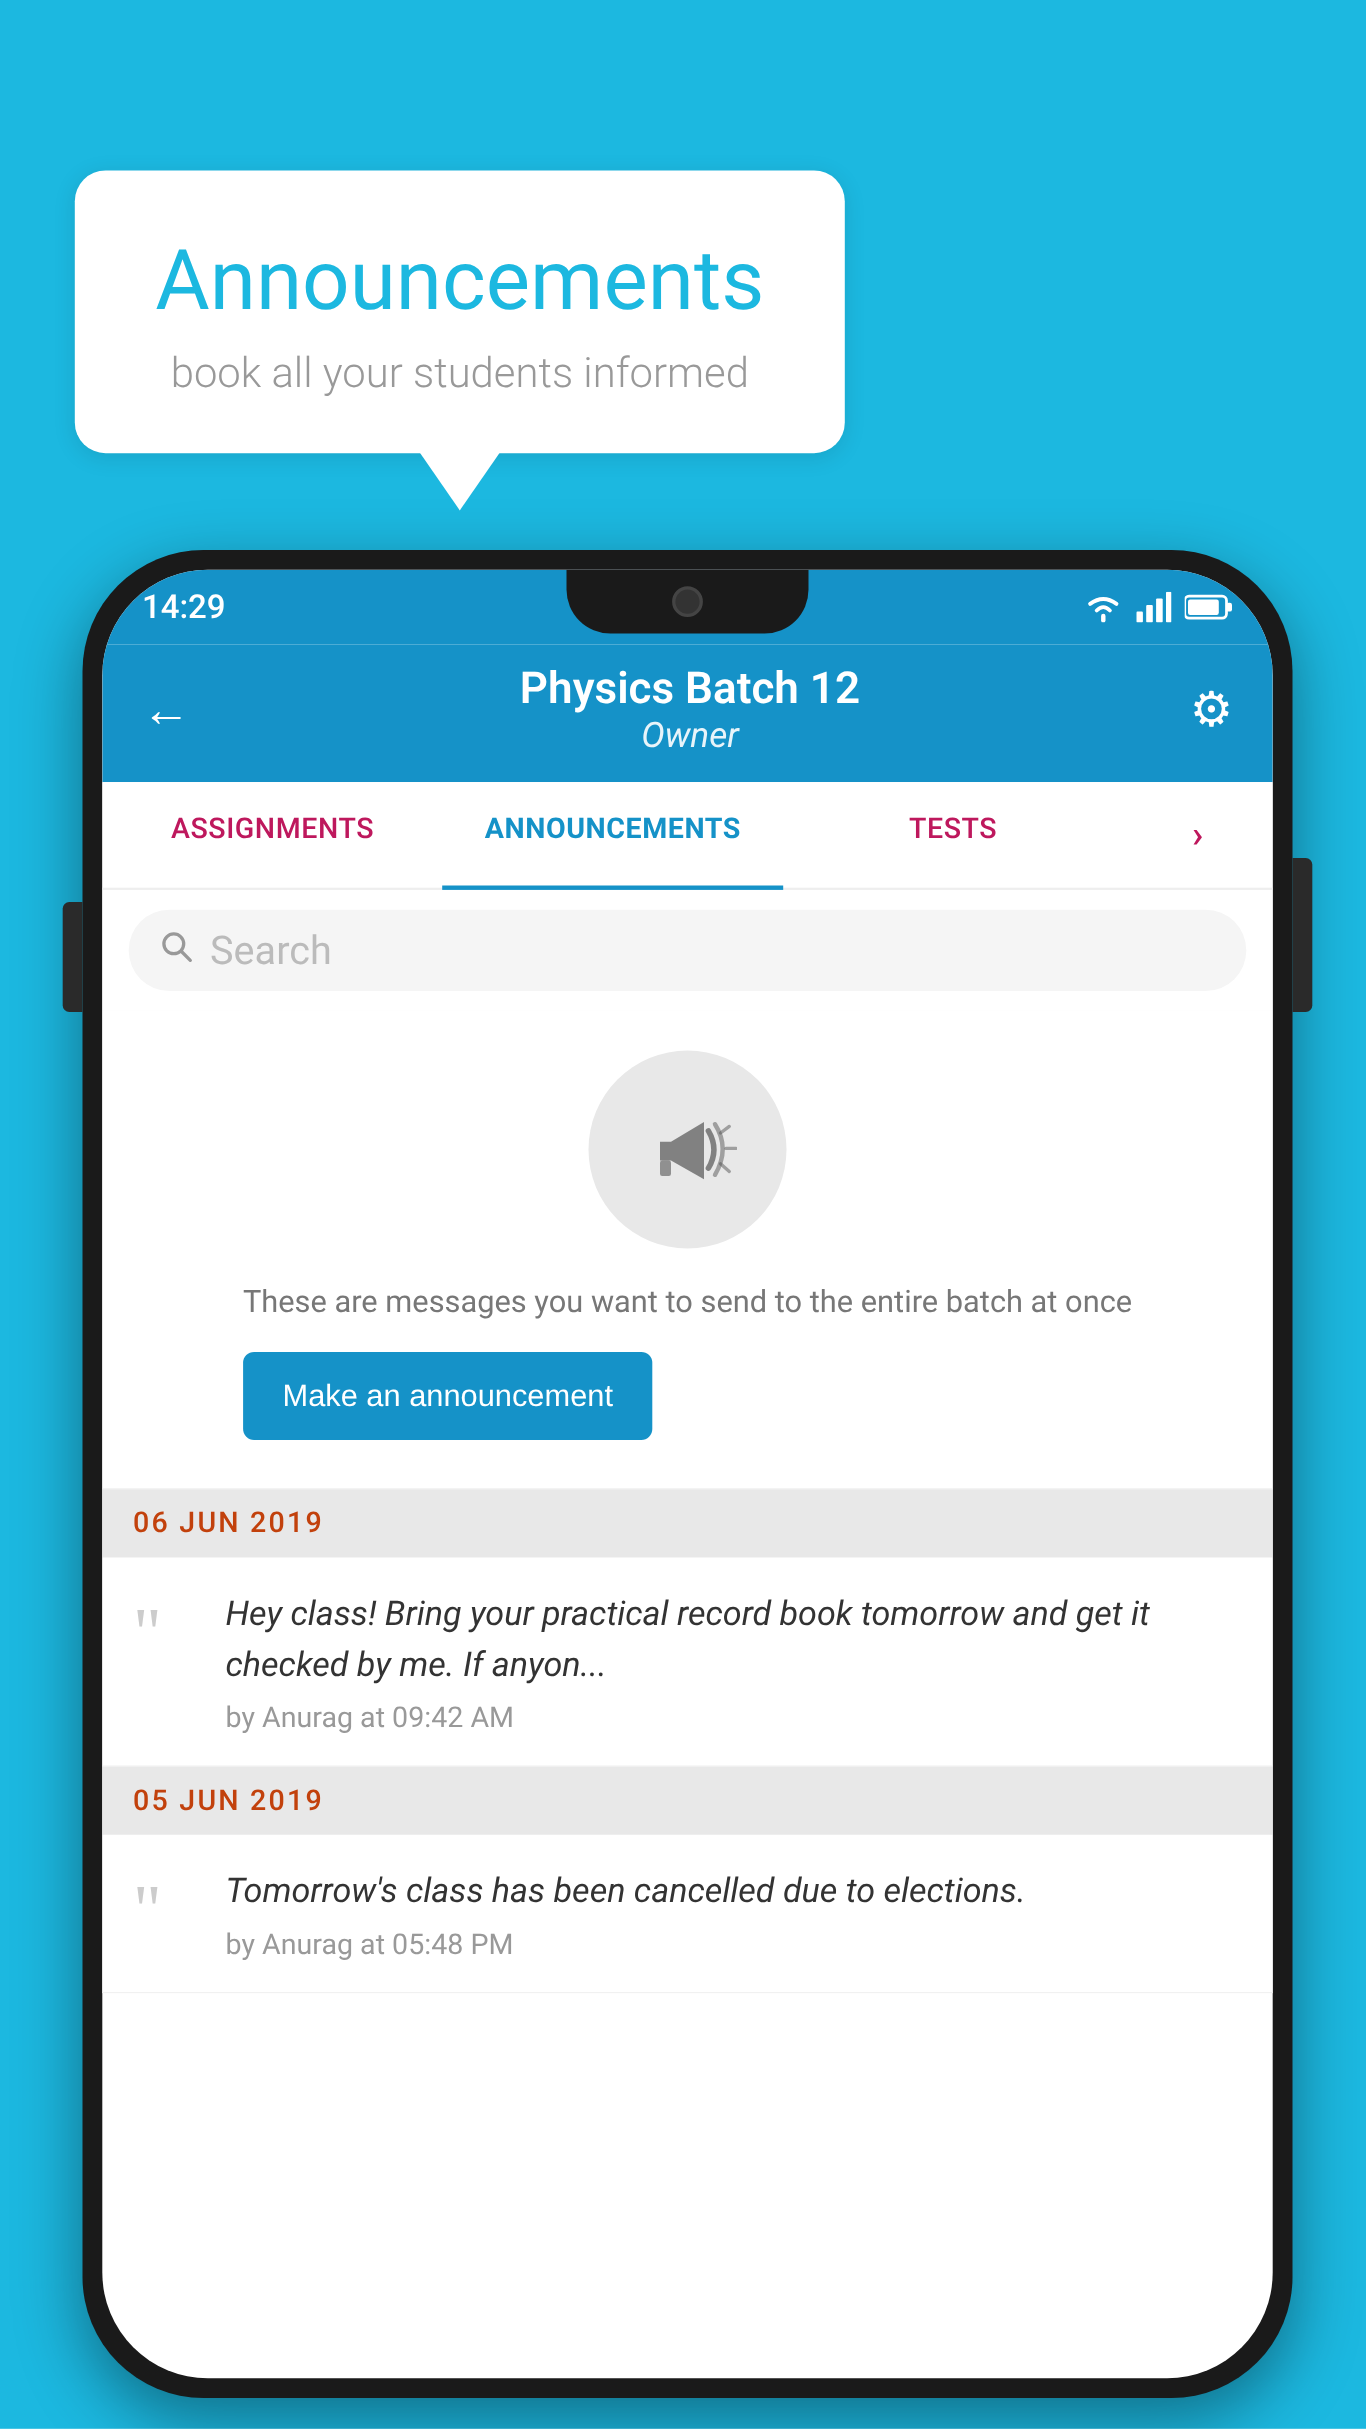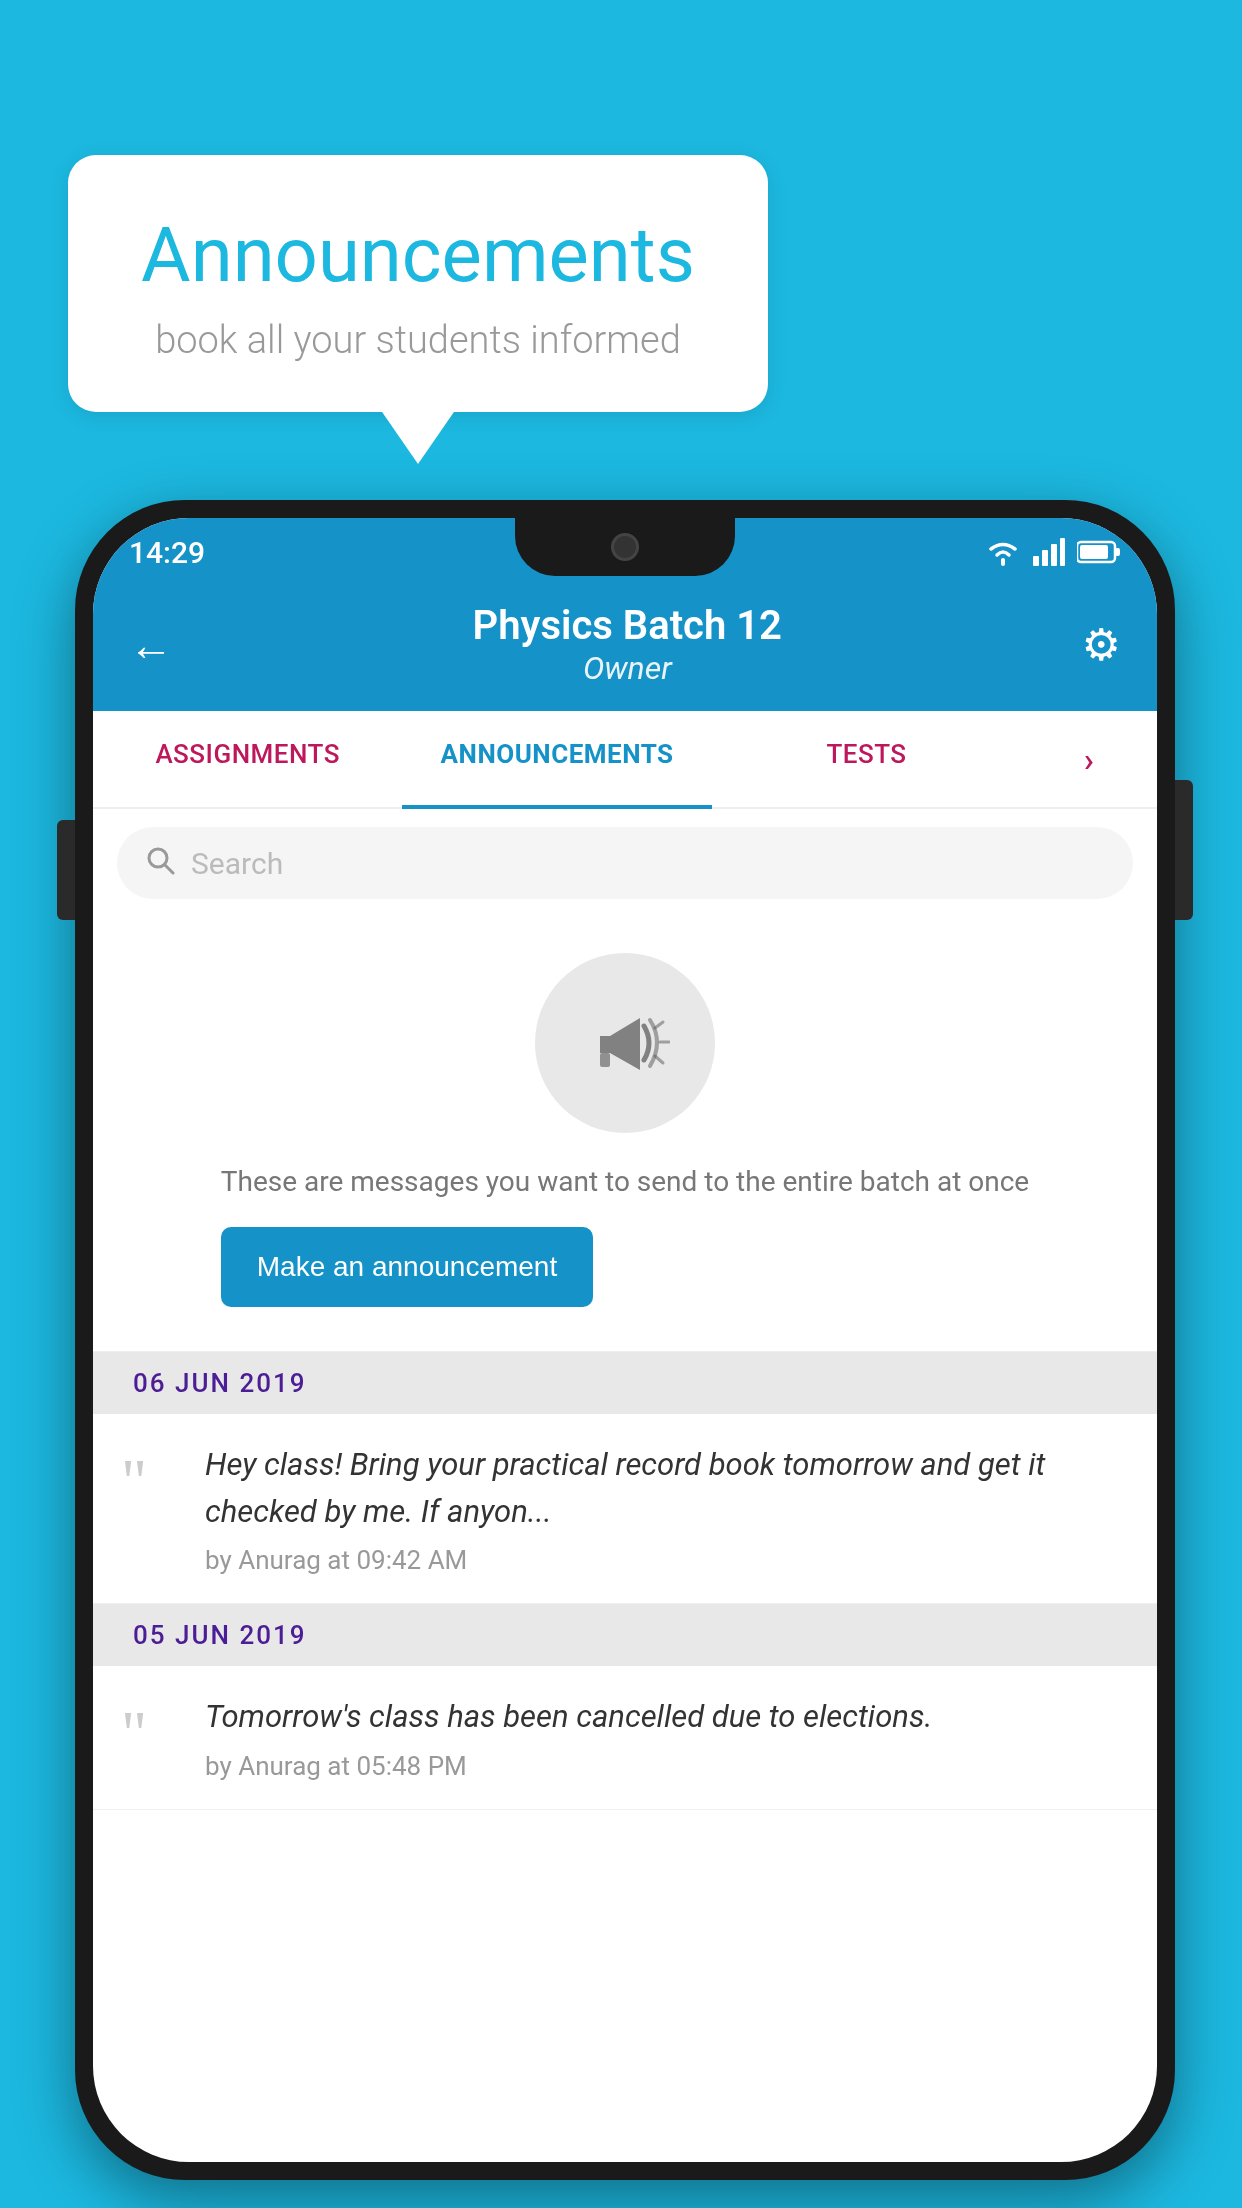--- a/index.html
+++ b/index.html
@@ -253,21 +253,21 @@
       gap: 16px;
     }
 
     .search-icon-wrap {
       color: #999;
       font-size: 34px;
     }
 
     .search-placeholder {
       color: #bbb;
-      font-size: 30px;
+      font-size: 36px;
     }
 
     
     .promo-card {
       background: white;
       margin: 0;
       padding: 36px 28px 44px;
       display: flex;
       align-items: center;
       gap: 28px;
@@ -310,24 +310,24 @@
       padding: 24px 36px;
       font-size: 28px;
       font-weight: 500;
       cursor: pointer;
       display: inline-block;
     }
 
     
     .date-separator {
       background: #e8e8e8;
-      padding: 16px 40px;
+      padding: 16px 28px;
       font-size: 26px;
       font-weight: 500;
-      color: #4c1d95;
+      color: #c2410c;
       letter-spacing: 2px;
     }
 
     
     .announcement-item {
       background: white;
       padding: 28px 28px;
       display: flex;
       align-items: flex-start;
       gap: 24px;

